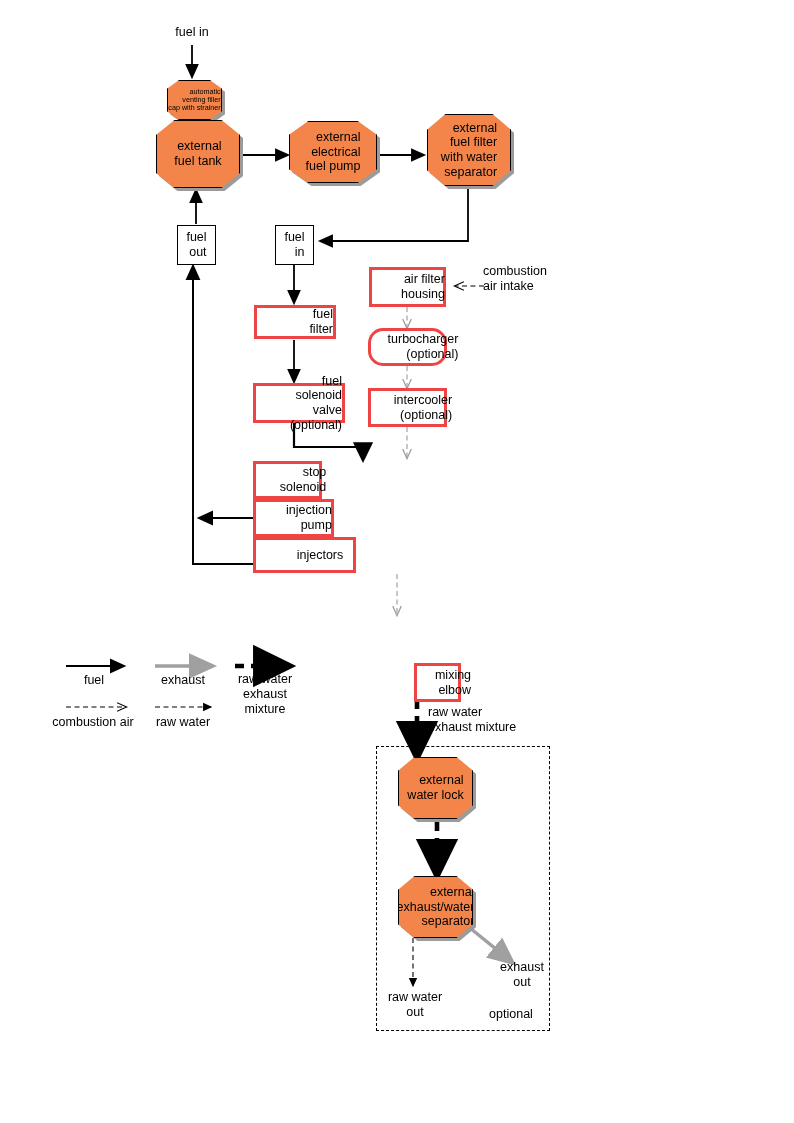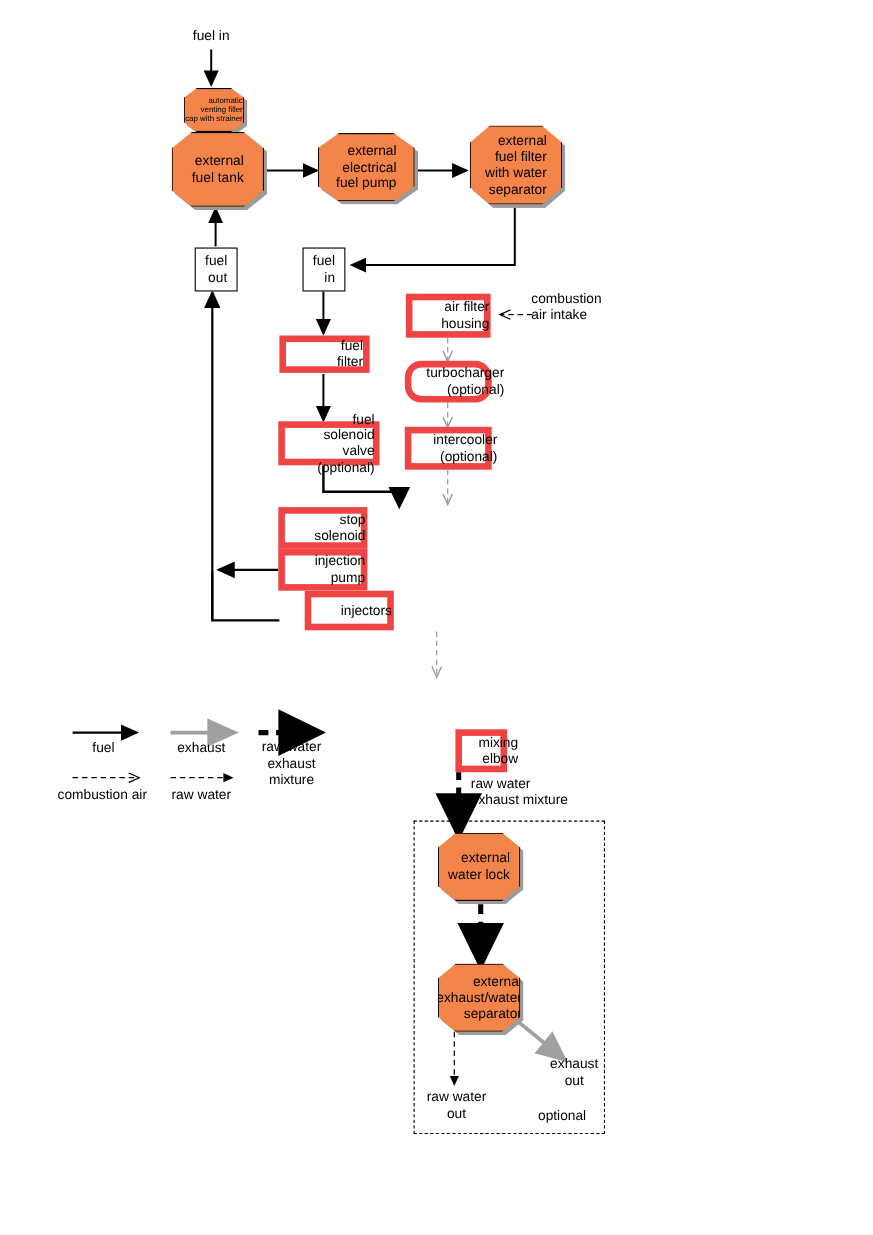--- a/index.html
+++ b/index.html
@@ -45,21 +45,21 @@
     z-index: 4;
   }
   .oct-shadow {
     position: absolute;
     background: #9b9b9b;
     clip-path: polygon(22% 0%, 78% 0%, 100% 22%, 100% 78%, 78% 100%, 22% 100%, 0% 78%, 0% 22%);
     z-index: 3;
   }
   .boxgray {
     background: #ffffff;
-    border: 6px solid #ef4444;
+    border: 3px solid #ef4444;
     z-index: 4;
     padding-left: 31px;
   }
   .boxblack {
     background: #ffffff;
     border: 1px solid #000000;
     z-index: 4;
   }
   .lbl {
     position: absolute;
@@ -210,27 +210,27 @@
 
   <div class="node boxgray" style="left: 368px; top: 328px; width: 79px; height: 38px; white-space: pre-line; border-radius: 15px;">turbocharger
 (optional)</div>
 
   <div class="node boxgray" style="left: 253px; top: 383px; width: 92px; height: 40px; white-space: pre-line;">fuel solenoid
 valve (optional)</div>
 
   <div class="node boxgray" style="left: 368px; top: 388px; width: 79px; height: 39px; white-space: pre-line;">intercooler
 (optional)</div>
 
-  <div class="node boxgray" style="left: 253px; top: 461px; width: 81px; height: 38px; white-space: pre-line;">stop
+  <div class="node boxgray" style="left: 253px; top: 461px; width: 69px; height: 38px; white-space: pre-line;">stop
 solenoid</div>
 
   <div class="node boxgray" style="left: 253px; top: 499px; width: 81px; height: 38px; white-space: pre-line;">injection
 pump</div>
 
-  <div class="node boxgray" style="left:253px; top:537px; width:81px; height:36px;margin-left:24px;">injectors</div>
+  <div class="node boxgray" style="left:253px; top:537px; width:103px; height:36px;">injectors</div>
 
 
 
   <div class="node boxgray" style="left: 414px; top: 663px; width: 47px; height: 39px; white-space: pre-line;">mixing
 elbow</div>
 
   <div class="oct-shadow" style="left:401px; top:760px; width:75px; height:62px;"></div>
   <div class="node oct" style="left: 398px; top: 757px; width: 75px; height: 62px; white-space: pre-line;">external
 water lock</div>
 

